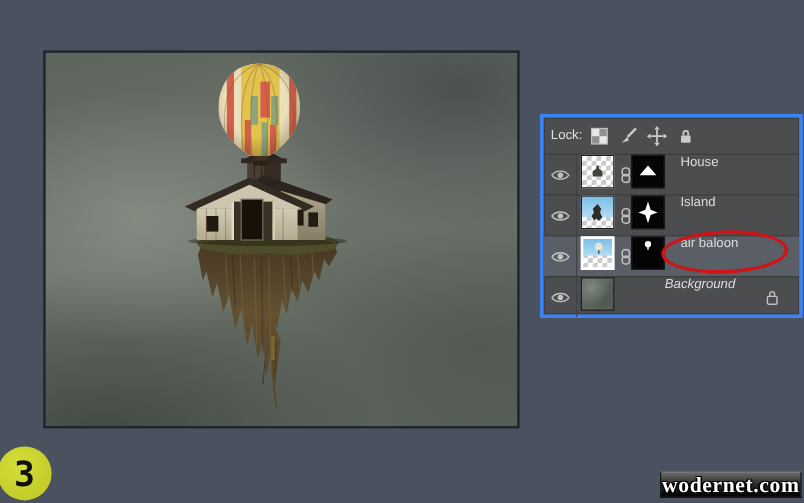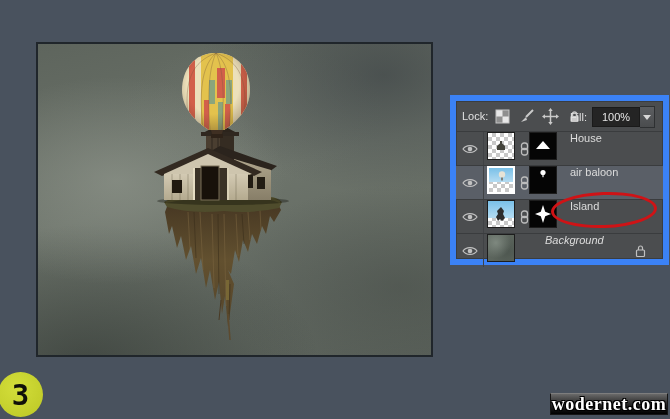--- a/index.html
+++ b/index.html
@@ -20,21 +20,21 @@
       radial-gradient(ellipse 300px 170px at 92% 78%, rgba(66,72,68,.45), rgba(66,72,68,0) 60%),
       radial-gradient(ellipse 220px 120px at 55% 22%, rgba(118,124,116,.35), rgba(118,124,116,0) 60%),
       linear-gradient(165deg,#5e655d 0%,#6d746b 45%,#5a615a 100%);
   }
   #doc-canvas svg{position:absolute;left:0;top:0;}
 
   
   #layers-panel{
     position:absolute;left:450px;top:95px;width:219px;height:170px;
     box-sizing:border-box;background:#4b4d4f;
-    border:6px solid #3b82f6;box-shadow:0 0 0 1px #3a3d40 inset;
+    border:3px solid #3b82f6;box-shadow:0 0 0 1px #3a3d40 inset;
     color:#dcdcdc;font-size:11px;
   }
   .lock-row{height:30px;display:flex;align-items:center;position:relative;}
   .lock-label{margin-left:6px;margin-right:6px;color:#e0e0e0;}
   .lock-icons{display:flex;align-items:center;gap:7px;}
   .lk{width:17px;height:17px;display:flex;align-items:center;justify-content:center;}
   .fill-group{position:absolute;right:8px;top:5px;display:flex;align-items:center;}
   .fill-label{margin-right:5px;color:#e0e0e0;}
   .fill-value{
     width:46px;height:18px;background:#242424;border:1px solid #1a1a1a;
@@ -259,27 +259,20 @@
             <path d="M17 8.5 L14 6.3 v4.4 Z" stroke="none"></path>
           </svg>
       </span>
       <span class="lk">
         <svg width="15" height="15" viewBox="0 0 15 15">
             <rect x="3.5" y="7" width="8" height="6" rx="1" fill="#cacaca"></rect>
             <path d="M5.5 7 V5 a2 2 0 0 1 4 0 v2" fill="none" stroke="#cacaca" stroke-width="1.5"></path>
           </svg>
       </span>
     </span>
-    <span class="fill-group">
-      <span class="fill-label">Fill:</span>
-      <span class="fill-value">100%</span>
-      <span class="fill-arrow">
-          <i></i>
-        </span>
-    </span>
   </div>
 
   <div class="layer-row">
     <span class="eye-cell">
       <svg class="eye" viewBox="0 0 18 12">
           <path d="M2 6 C5 1.5 13 1.5 16 6 C13 10.5 5 10.5 2 6 Z" fill="none" stroke="#c2c2c2" stroke-width="1.2"></path>
           <circle cx="9" cy="6" r="2.3" fill="#c2c2c2"></circle>
         </svg>
     </span>
     <span class="thumb checker">
@@ -293,20 +286,45 @@
         <rect x="1.5" y="6.5" width="6" height="6.5" rx="2.5" fill="none" stroke="#bdbdbd" stroke-width="1.3"></rect>
       </svg>
     <span class="mask">
       <svg width="26" height="26" viewBox="0 0 26 26">
           <path d="M13 8 L20 16 H6 Z" fill="#ffffff"></path>
         </svg>
     </span>
     <span class="layer-label">House</span>
   </div>
 
+  <div class="layer-row">
+    <span class="eye-cell">
+      <svg class="eye" viewBox="0 0 18 12">
+          <path d="M2 6 C5 1.5 13 1.5 16 6 C13 10.5 5 10.5 2 6 Z" fill="none" stroke="#c2c2c2" stroke-width="1.2"></path>
+          <circle cx="9" cy="6" r="2.3" fill="#c2c2c2"></circle>
+        </svg>
+    </span>
+    <span class="thumb checker">
+      <span class="sky-part tall"></span>
+      <svg width="26" height="26" viewBox="0 0 26 26">
+          <path d="M13 6 l3 4 -1 3 2 4 -3 3 -2 -2 -2 2 -2 -4 2 -3 -1 -3 Z" fill="#2d2d2d"></path>
+        </svg>
+    </span>
+    <svg class="chain" width="9" height="14" viewBox="0 0 9 14">
+        <rect x="1.5" y="1" width="6" height="6.5" rx="2.5" fill="none" stroke="#bdbdbd" stroke-width="1.3"></rect>
+        <rect x="1.5" y="6.5" width="6" height="6.5" rx="2.5" fill="none" stroke="#bdbdbd" stroke-width="1.3"></rect>
+      </svg>
+    <span class="mask">
+      <svg width="26" height="26" viewBox="0 0 26 26">
+          <path d="M13 4 l2.2 6.8 L21 13 l-5.8 2.2 L13 22 l-2.2 -6.8 L5 13 l5.8 -2.2 Z" fill="#ffffff"></path>
+        </svg>
+    </span>
+    <span class="layer-label">Island</span>
+  </div>
+
   <div class="layer-row selected">
     <span class="eye-cell">
       <svg class="eye" viewBox="0 0 18 12">
           <path d="M2 6 C5 1.5 13 1.5 16 6 C13 10.5 5 10.5 2 6 Z" fill="none" stroke="#c2c2c2" stroke-width="1.2"></path>
           <circle cx="9" cy="6" r="2.3" fill="#c2c2c2"></circle>
         </svg>
     </span>
     <span class="thumb checker sel">
       <span class="sky-part"></span>
       <svg width="26" height="26" viewBox="0 0 26 26">
@@ -327,47 +345,22 @@
     <span class="layer-label">air baloon</span>
   </div>
 
   <div class="layer-row">
     <span class="eye-cell">
       <svg class="eye" viewBox="0 0 18 12">
           <path d="M2 6 C5 1.5 13 1.5 16 6 C13 10.5 5 10.5 2 6 Z" fill="none" stroke="#c2c2c2" stroke-width="1.2"></path>
           <circle cx="9" cy="6" r="2.3" fill="#c2c2c2"></circle>
         </svg>
     </span>
-    <span class="thumb checker">
-      <span class="sky-part tall"></span>
-      <svg width="26" height="26" viewBox="0 0 26 26">
-          <path d="M13 6 l3 4 -1 3 2 4 -3 3 -2 -2 -2 2 -2 -4 2 -3 -1 -3 Z" fill="#2d2d2d"></path>
-        </svg>
-    </span>
-    <svg class="chain" width="9" height="14" viewBox="0 0 9 14">
-        <rect x="1.5" y="1" width="6" height="6.5" rx="2.5" fill="none" stroke="#bdbdbd" stroke-width="1.3"></rect>
-        <rect x="1.5" y="6.5" width="6" height="6.5" rx="2.5" fill="none" stroke="#bdbdbd" stroke-width="1.3"></rect>
-      </svg>
-    <span class="mask">
-      <svg width="26" height="26" viewBox="0 0 26 26">
-          <path d="M13 4 l2.2 6.8 L21 13 l-5.8 2.2 L13 22 l-2.2 -6.8 L5 13 l5.8 -2.2 Z" fill="#ffffff"></path>
-        </svg>
-    </span>
-    <span class="layer-label">Island</span>
-  </div>
-
-  <div class="layer-row">
-    <span class="eye-cell">
-      <svg class="eye" viewBox="0 0 18 12">
-          <path d="M2 6 C5 1.5 13 1.5 16 6 C13 10.5 5 10.5 2 6 Z" fill="none" stroke="#c2c2c2" stroke-width="1.2"></path>
-          <circle cx="9" cy="6" r="2.3" fill="#c2c2c2"></circle>
-        </svg>
-    </span>
     <span class="thumb bg-thumb"></span>
-    <span class="layer-label italic" style="margin-left:30px;">Background</span>
+    <span class="layer-label italic" style="margin-left:42px;">Background</span>
     <svg class="row-lock" width="13" height="14" viewBox="0 0 13 14">
         <rect x="2.5" y="6" width="8" height="6.5" rx="1" fill="none" stroke="#c0c0c0" stroke-width="1.2"></rect>
         <path d="M4.5 6 V4 a2 2 0 0 1 4 0 v2" fill="none" stroke="#c0c0c0" stroke-width="1.2"></path>
       </svg>
   </div>
 </div>
 
 <div id="highlight-ellipse"></div>
 
 <div id="step-badge">

